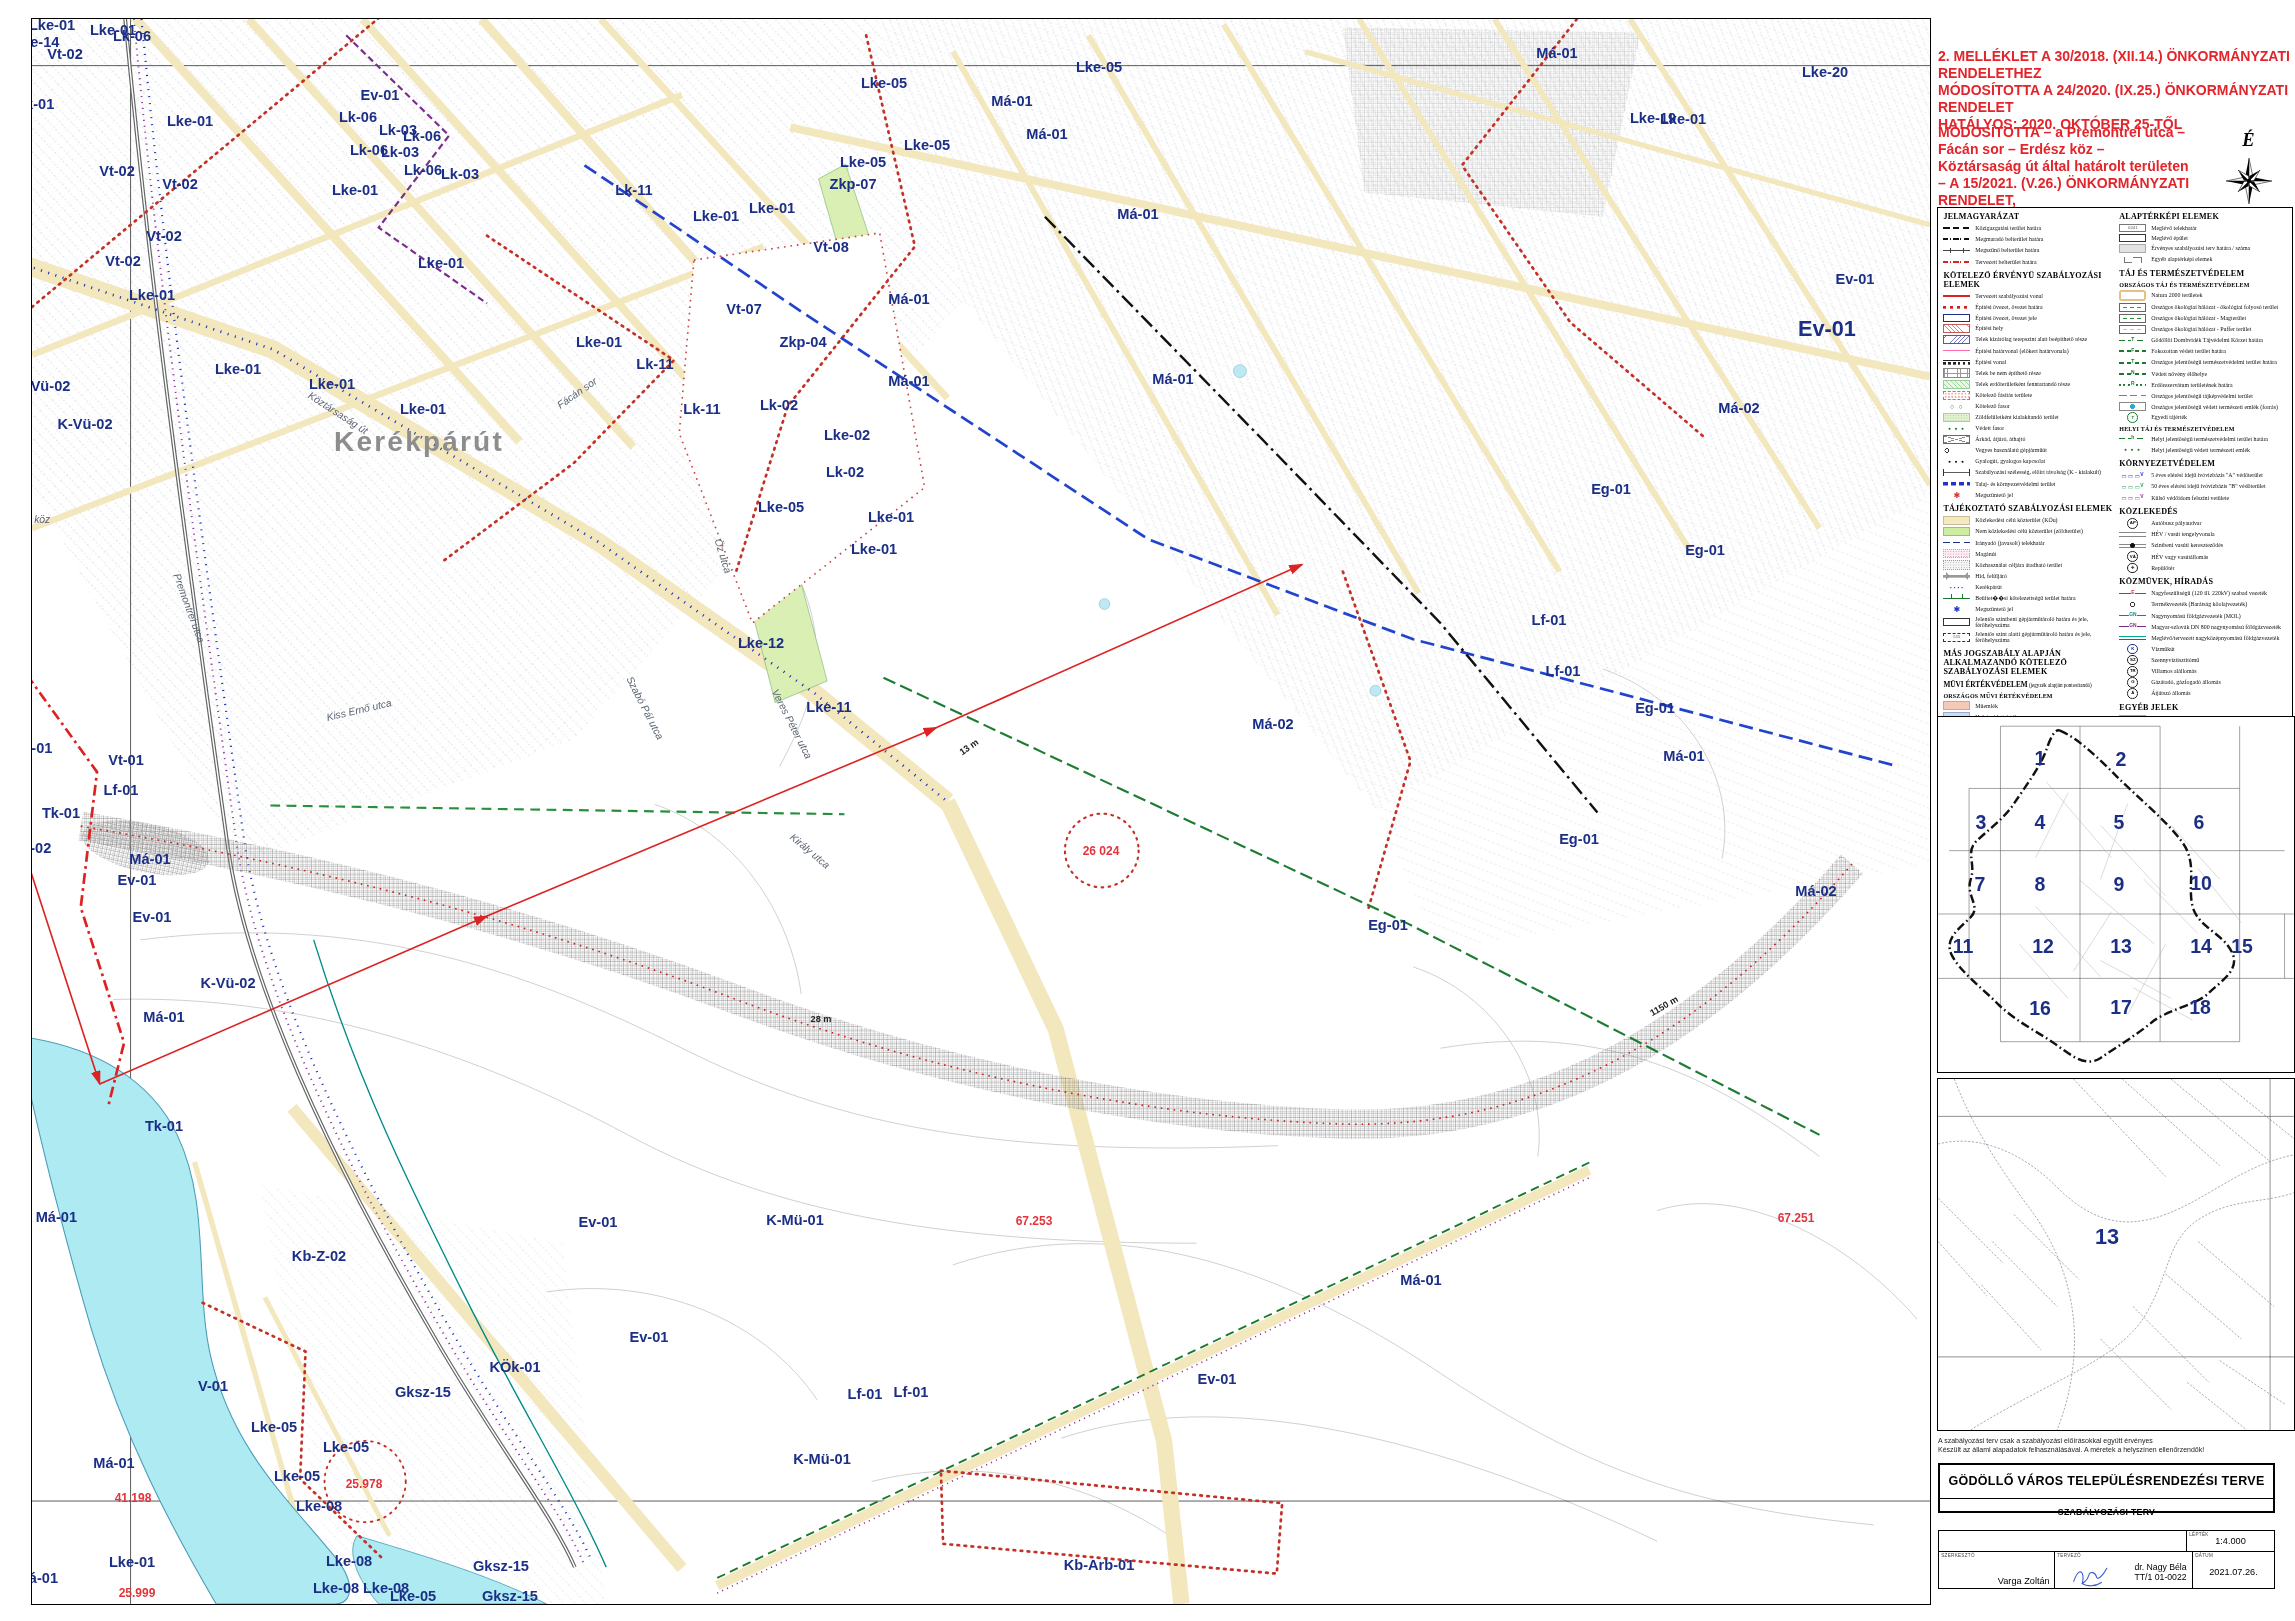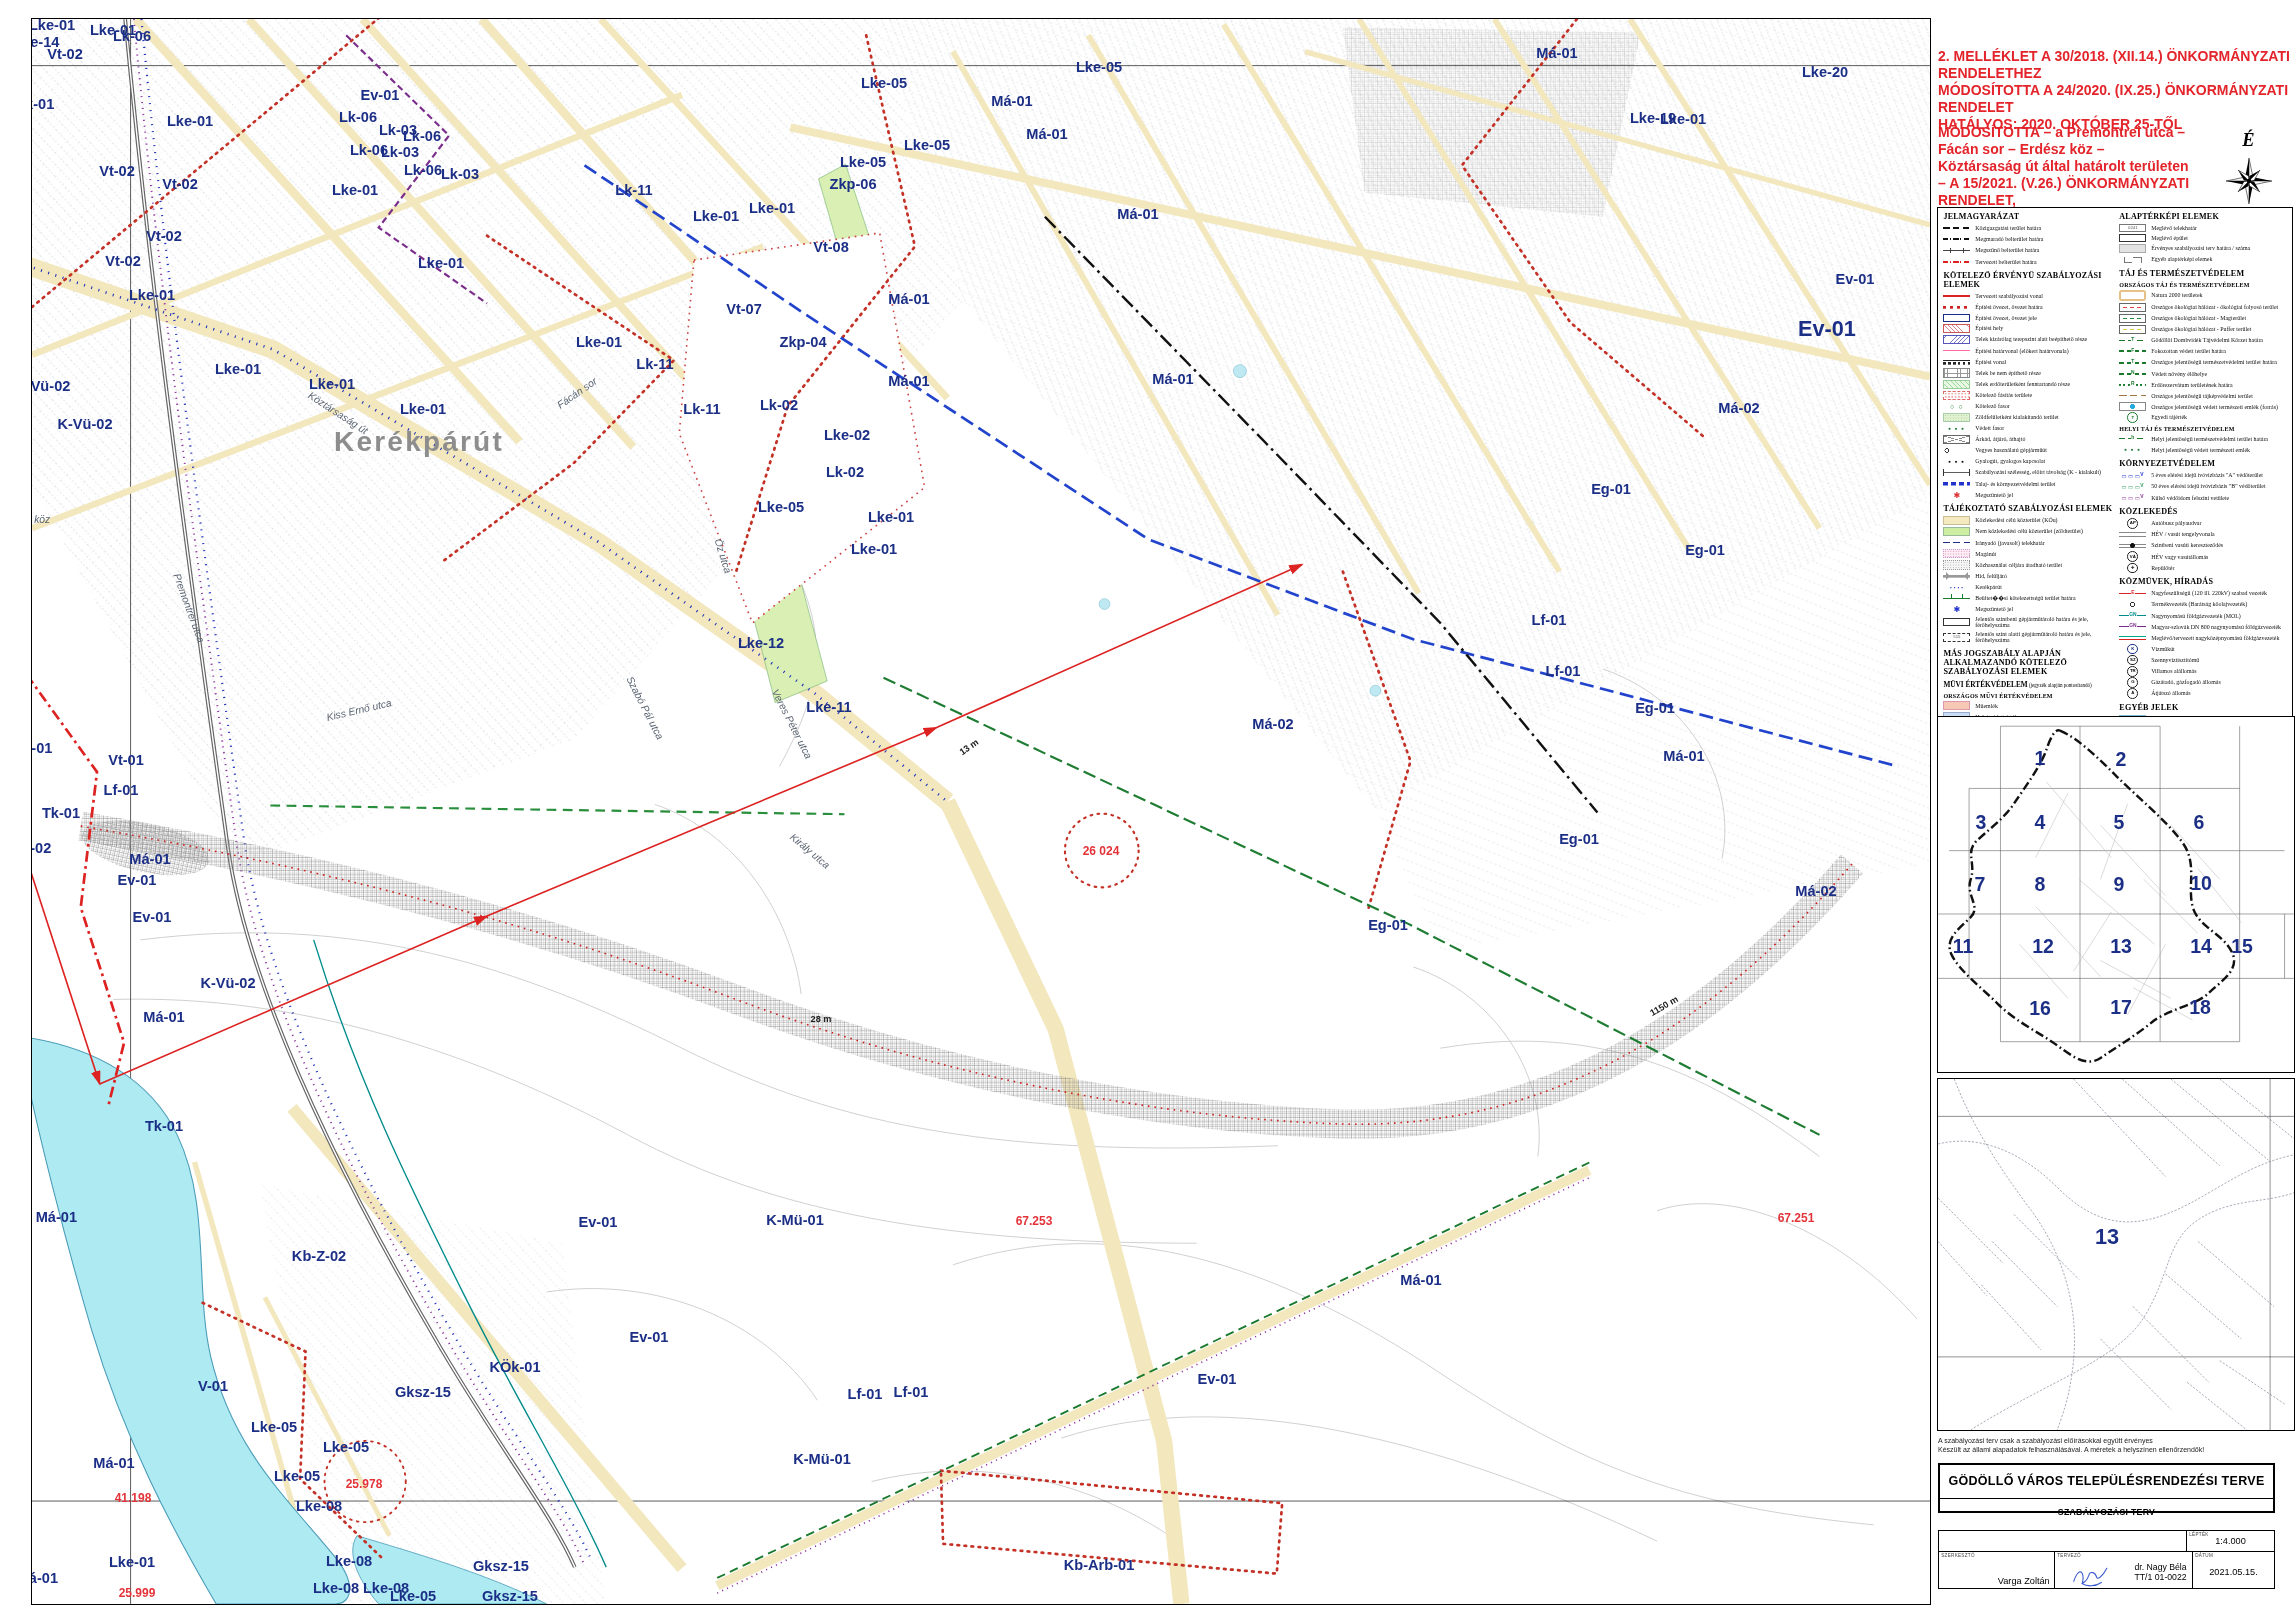--- a/index.html
+++ b/index.html
@@ -310,21 +310,21 @@
       <span class="maplab zl" style="left: 300px; top: 365px;">Lke-01</span>
       <span class="maplab zl" style="left: 10.8px; top: 367px;">K-Vü-02</span>
       <span class="maplab zl" style="left: 53px; top: 405px;">K-Vü-02</span>
       <span class="maplab zl" style="left: 391px; top: 390px;">Lke-01</span>
       <span class="maplab zl" style="left: 852px; top: 64px;">Lke-05</span>
       <span class="maplab zl" style="left: 1067px; top: 48px;">Lke-05</span>
       <span class="maplab zl" style="left: 980px; top: 82px;">Má-01</span>
       <span class="maplab zl" style="left: 1015px; top: 115px;">Má-01</span>
       <span class="maplab zl" style="left: 895px; top: 126px;">Lke-05</span>
       <span class="maplab zl" style="left: 831px; top: 143px;">Lke-05</span>
-      <span class="maplab zl" style="left: 821px; top: 165px;">Zkp-06</span>
+      <span class="maplab zl" style="left: 821px; top: 165px;">Zkp-07</span>
       <span class="maplab zl" style="left: 602px; top: 171px;">Lk-11</span>
       <span class="maplab zl" style="left: 684px; top: 197px;">Lke-01</span>
       <span class="maplab zl" style="left: 740px; top: 189px;">Lke-01</span>
       <span class="maplab zl" style="left: 799px; top: 228px;">Vt-08</span>
       <span class="maplab zl" style="left: 1106px; top: 195px;">Má-01</span>
       <span class="maplab zl" style="left: 877px; top: 280px;">Má-01</span>
       <span class="maplab zl" style="left: 712px; top: 290px;">Vt-07</span>
       <span class="maplab zl" style="left: 771px; top: 323px;">Zkp-04</span>
       <span class="maplab zl" style="left: 567px; top: 323px;">Lke-01</span>
       <span class="maplab zl" style="left: 623px; top: 345px;">Lk-11</span>
@@ -947,17 +947,17 @@
     <div class="tbcell c2">
       <span class="tblab">TERVEZŐ</span>
       <svg id="sig" width="38" height="24" viewBox="0 0 70 44">
         <path d="M5,30 C12,10 20,8 22,20 C24,32 16,38 26,30 C36,22 30,12 40,14 C50,16 44,30 54,22 C60,17 64,10 66,6 M20,34 C30,40 44,40 56,32" stroke="#3c5bd0" stroke-width="2" fill="none" stroke-linecap="round"></path>
       </svg>
       <span class="tbval">dr. Nagy Béla</span>
       <span class="tbval">TT/1 01-0022</span>
     </div>
     <div class="tbcell c3">
       <span class="tblab">DÁTUM</span>
-      <span class="tbval">2021.05.15.</span>
+      <span class="tbval">2021.07.26.</span>
     </div>
   </div>
 </div>
 
 
 </body></html>

